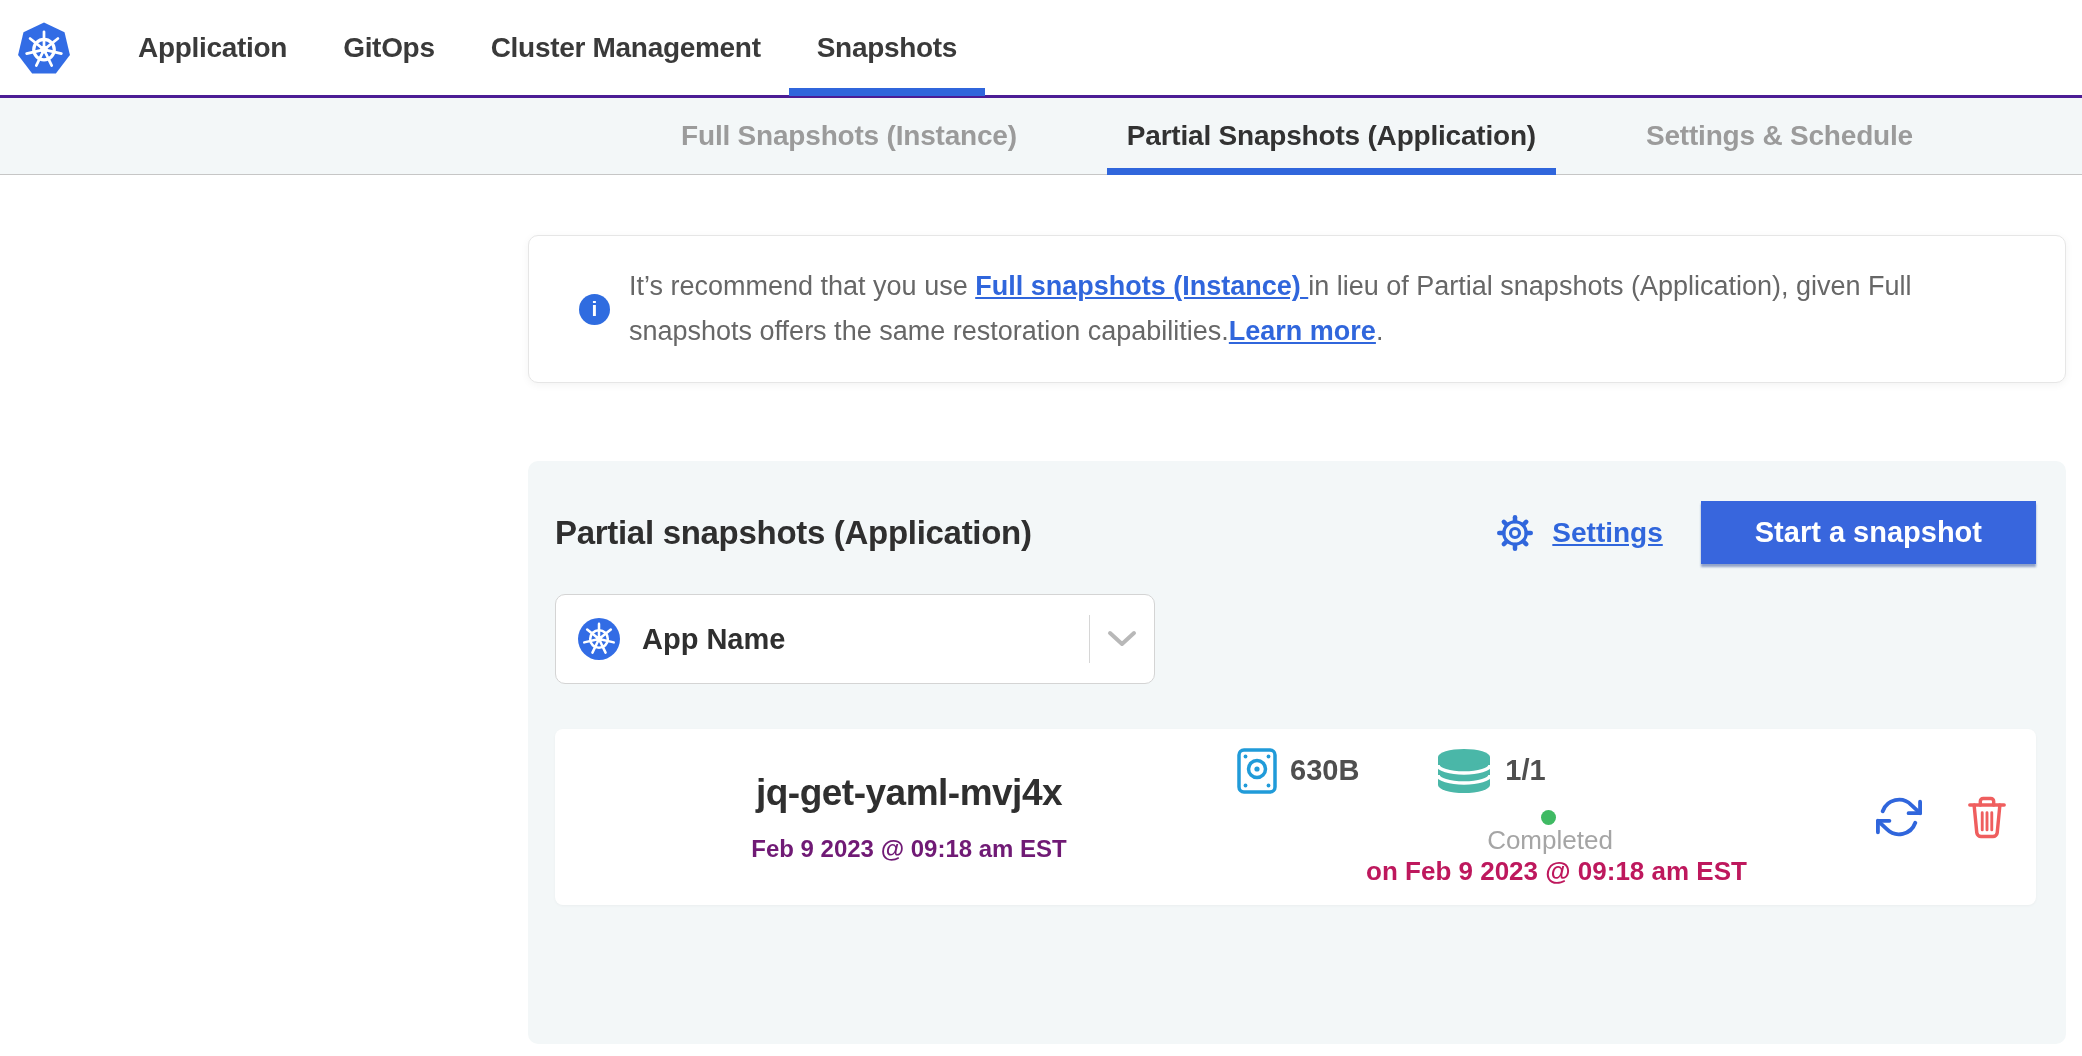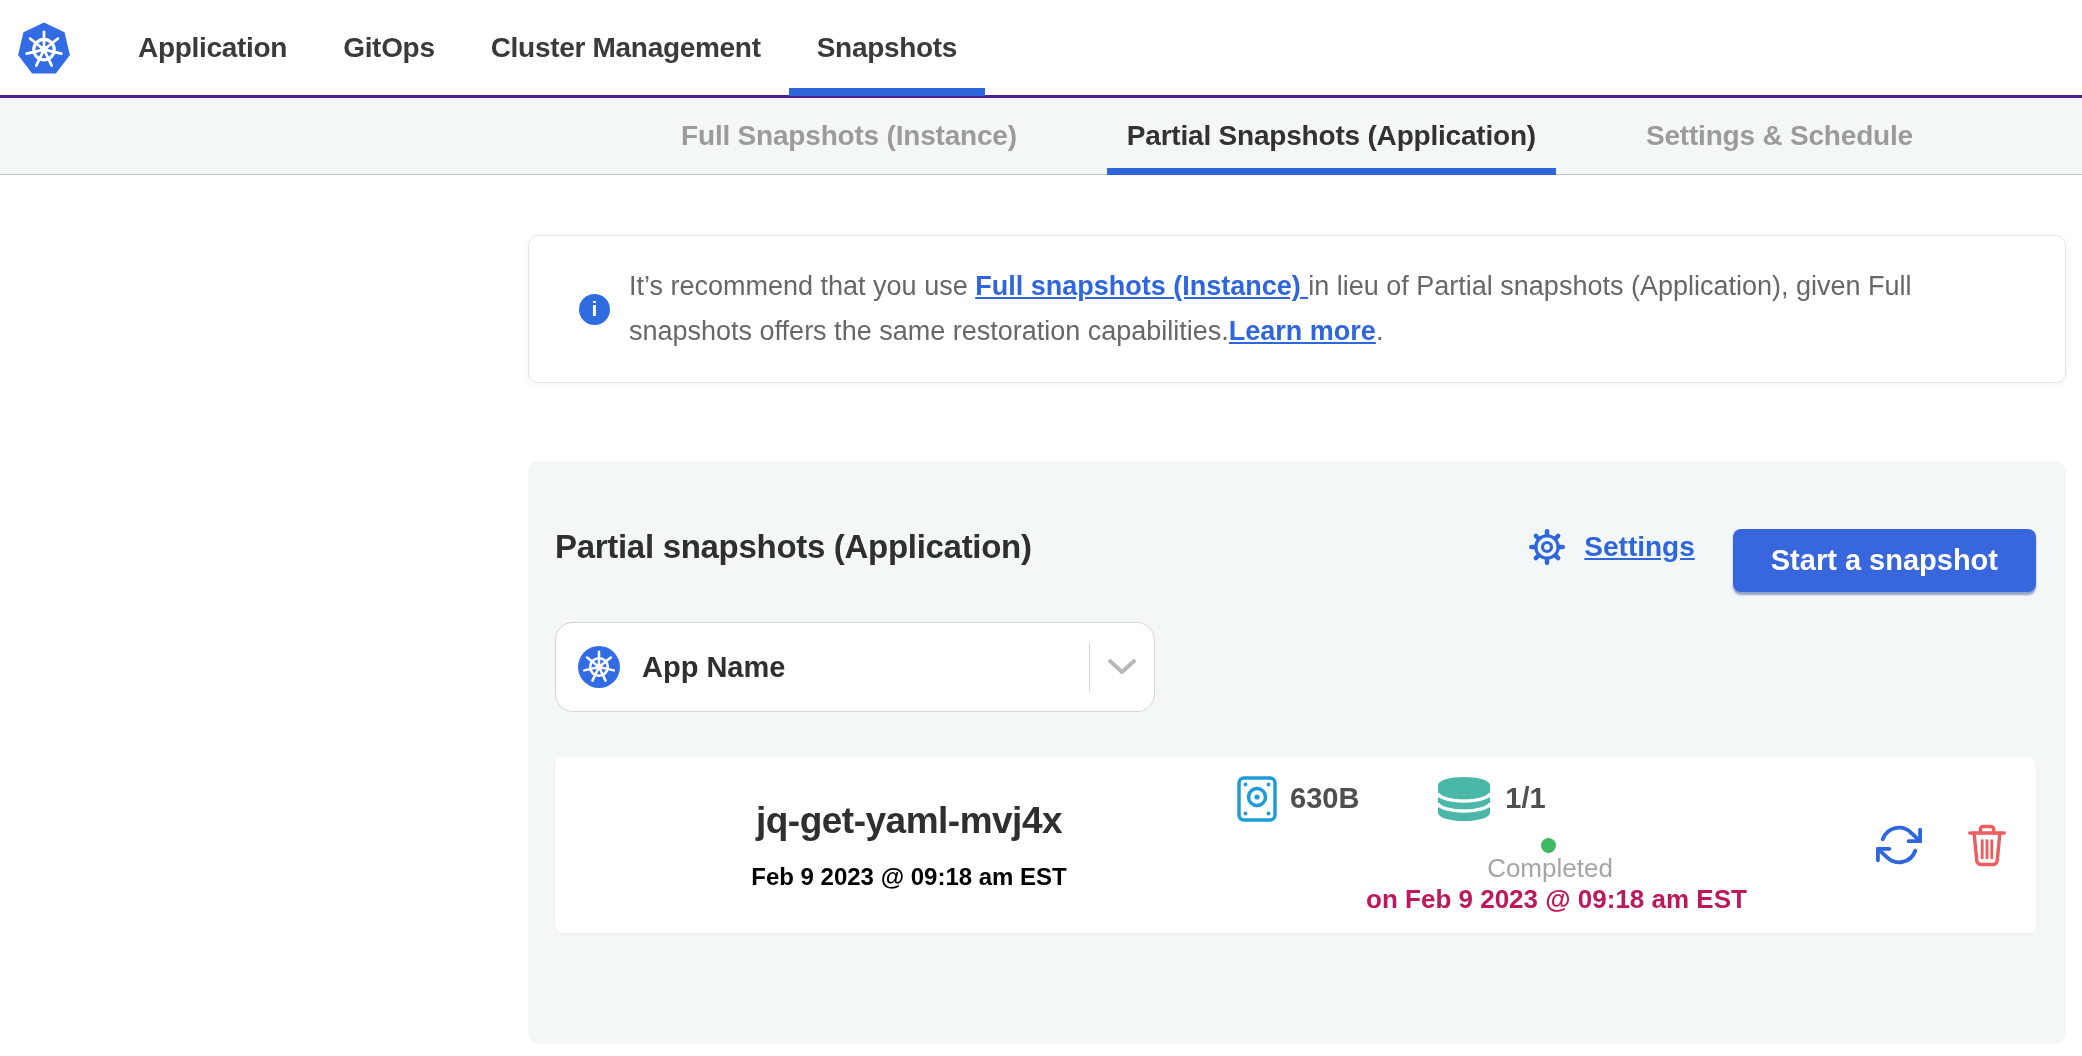--- a/index.html
+++ b/index.html
@@ -66,48 +66,47 @@
     padding:40px 30px 28px 27px;
   }
   .panel-head { display:flex; align-items:center; }
   .panel-title { flex:1; margin:0; font-size:33px; font-weight:bold; color:#2f2f2f; letter-spacing:-0.3px; }
   .settings-link {
     display:flex; align-items:center; gap:19px; margin-right:38px;
     color:#3066dc; font-size:28px; font-weight:bold; cursor:pointer;
   }
   .settings-link .label { text-decoration:underline; }
   .start-btn {
-    height:63px; padding:0 38px; border:none; border-radius:8px;
+    height:63px; padding:0 54px; border:none; border-radius:0;
     background:#3866dd; color:#fff; font-size:29px; font-weight:bold;
     font-family:"Liberation Sans", sans-serif; cursor:pointer;
     box-shadow:0 3px 2px rgba(27,59,140,0.45);
-    margin-top:28px;
   }
   .panel-desc { margin:26px 0 0 0; width:1488px; font-size:27.5px; line-height:46px; color:#9b9b9b; }
 
   
   .app-select {
     margin-top:30px; width:600px; height:90px; background:#fff;
-    border:1px solid #d4d4d4; border-radius:18px;
+    border:1px solid #d4d4d4; border-radius:10px;
     display:flex; align-items:center; cursor:pointer;
   }
   .k8s-mini { width:42px; height:42px; margin-left:22px; line-height:0; flex:none; }
   .app-select .sel-label { flex:1; margin-left:22px; font-size:29px; font-weight:bold; color:#2f2f2f; }
   .sel-divider { width:1px; height:48px; background:#d6d6d6; }
   .chevron-zone { width:64px; display:flex; align-items:center; justify-content:center; }
 
   
   .snap-row {
     margin-top:45px; height:176px; background:#fff; border-radius:8px;
     box-shadow:0 1px 3px rgba(0,0,0,0.04);
     display:flex; align-items:center; padding:0 28px 0 26px;
   }
   .snap-main { width:656px;text-align:center; }
   .snap-name { font-size:37px; font-weight:bold; color:#2f2f2f; letter-spacing:-0.5px; line-height:44px; }
-  .snap-date { margin-top:20px; font-size:24px; font-weight:bold; color:#000000; }
+  .snap-date { margin-top:20px; font-size:24px; font-weight:bold; color:#701a75; }
   .snap-mid { flex:1; }
   .mid-row1 { display:flex; align-items:flex-start; height:46px; }
   .metric { display:flex; align-items:center; gap:13px; font-size:29px; font-weight:bold; color:#4f4f4f; }
   .metric + .metric { margin-left:77px; }
   .mid-row2 { margin-top:16px; display:flex; align-items:center; font-size:26px;flex-direction:column; }
   .status-dot { width:15px; height:15px; border-radius:50%; background:#3fba63; margin-right:17px; }
   .status-text { color:#a5a5a5; margin-right:13px; }
   .status-detail { color:#be185d; font-weight:bold; }
   .snap-actions { display:flex; align-items:center; gap:44px; }
   .icon-btn { background:none; border:none; padding:0; cursor:pointer; line-height:0; }

